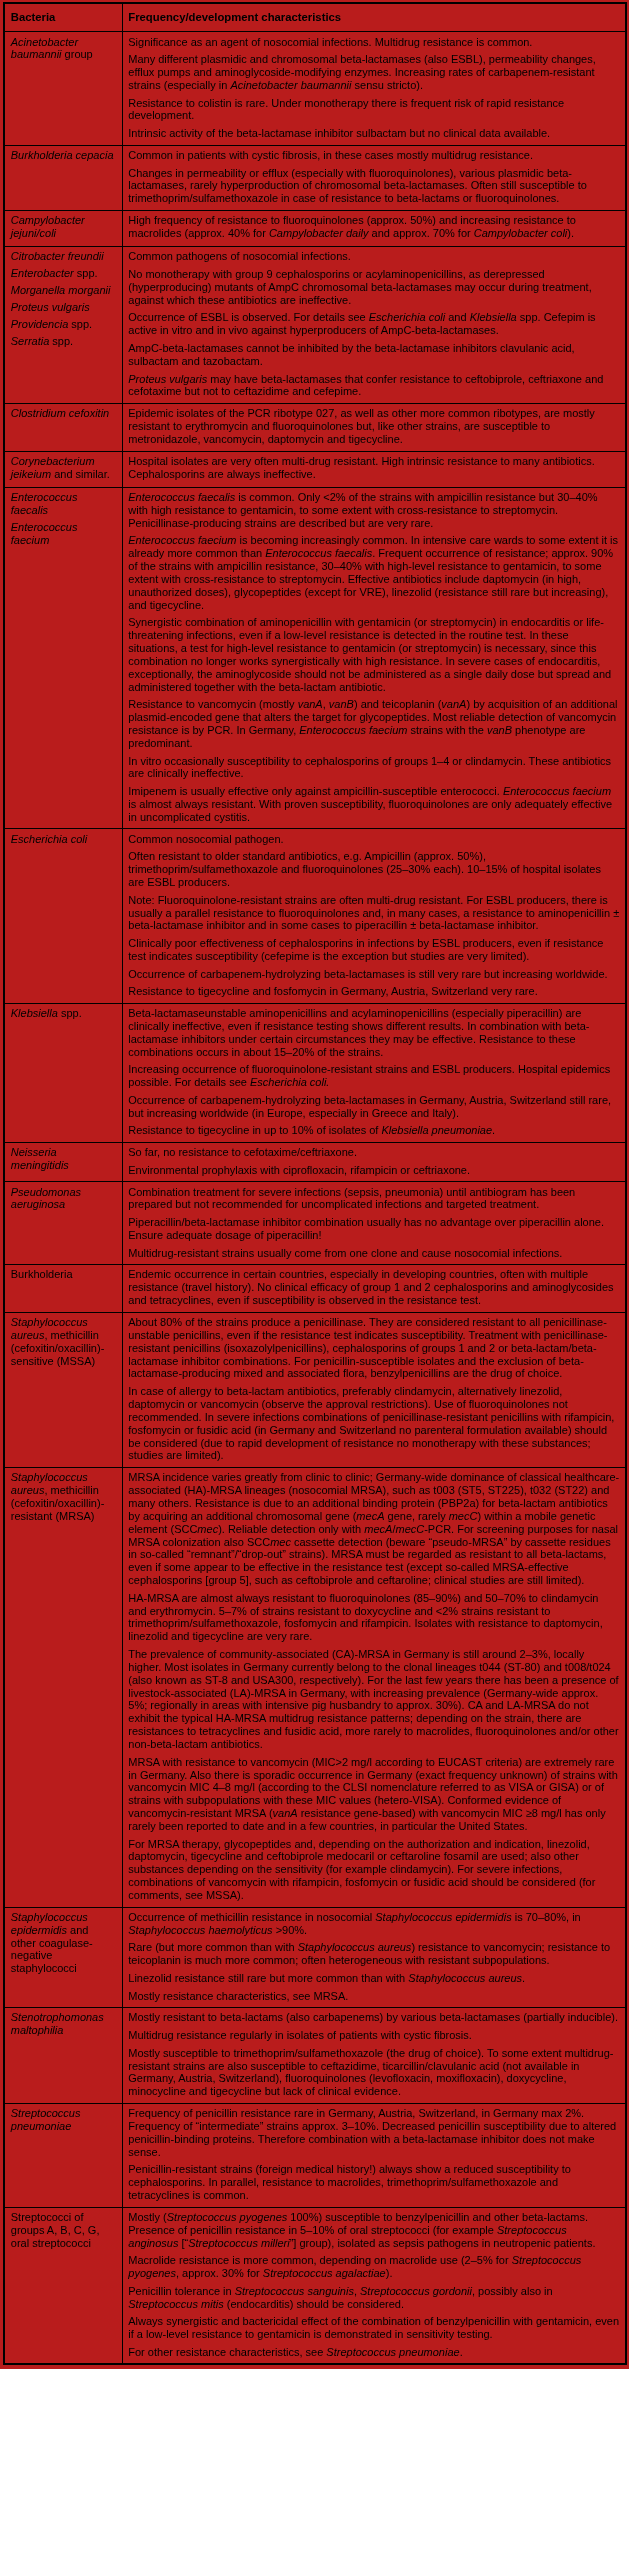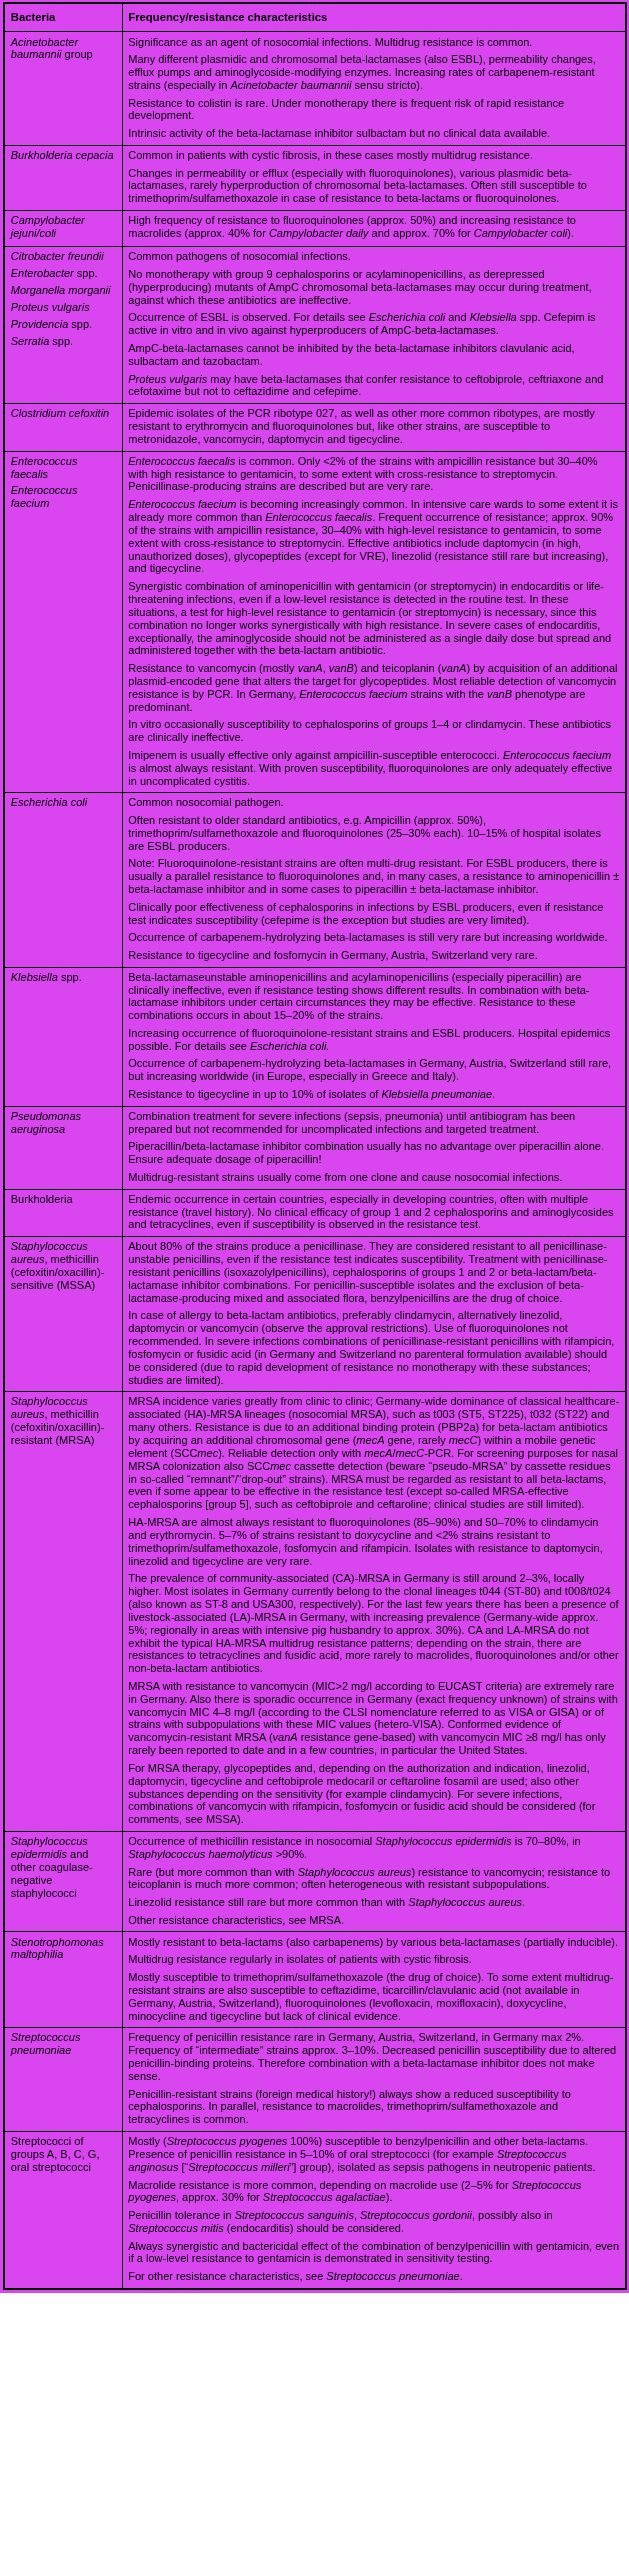--- a/index.html
+++ b/index.html
@@ -5,21 +5,21 @@
   html, body {
     margin: 0;
     padding: 0;
     background: #ffffff;
     color: #000000;
   }
   .page {
     width: 630px;
     box-sizing: border-box;
     padding: 2.4px 3.2px 3.2px 3.2px;
-    background: #d946ef;
+    background: #b91c1c;
     font-family: "Liberation Sans", sans-serif;
   }
   table.ref-table {
     width: 100%;
     border-collapse: collapse;
     table-layout: fixed;
     border: 2px solid #000000;
   }
   table.ref-table th,
   table.ref-table td {
@@ -53,21 +53,21 @@
 
 <div class="page">
   <table class="ref-table">
     <colgroup>
       <col style="width:118px">
       <col>
     </colgroup>
     <thead>
       <tr>
         <th>Bacteria</th>
-        <th>Frequency/resistance characteristics</th>
+        <th>Frequency/development characteristics</th>
       </tr>
     </thead>
     <tbody id="table-body">
         <tr>
           <td class="name-cell">
             <div class="name-line"><i>Acinetobacter baumannii</i> group</div>
           </td>
           <td class="char-cell">
             <p class="para">Significance as an agent of nosocomial infections. Multidrug resistance is common.</p>
             <p class="para">Many different plasmidic and chromosomal beta-lactamases (also ESBL), permeability changes, efflux pumps and aminoglycoside-modifying enzymes. Increasing rates of carbapenem-resistant strains (especially in <i>Acinetobacter baumannii</i> sensu stricto).</p>
@@ -112,20 +112,28 @@
         <tr>
           <td class="name-cell">
             <div class="name-line"><i>Clostridium cefoxitin</i></div>
           </td>
           <td class="char-cell">
             <p class="para">Epidemic isolates of the PCR ribotype 027, as well as other more common ribotypes, are mostly resistant to erythromycin and fluoroquinolones but, like other strains, are susceptible to metronidazole, vancomycin, daptomycin and tigecycline.</p>
           </td>
         </tr>
         <tr>
           <td class="name-cell">
+            <div class="name-line"><i>Corynebacterium jeikeium</i> and similar.</div>
+          </td>
+          <td class="char-cell">
+            <p class="para">Hospital isolates are very often multi-drug resistant. High intrinsic resistance to many antibiotics. Cephalosporins are always ineffective.</p>
+          </td>
+        </tr>
+        <tr>
+          <td class="name-cell">
             <div class="name-line"><i>Enterococcus faecalis</i></div>
             <div class="name-line"><i>Enterococcus faecium</i></div>
           </td>
           <td class="char-cell">
             <p class="para"><i>Enterococcus faecalis</i> is common. Only &lt;2% of the strains with ampicillin resistance but 30–40% with high resistance to gentamicin, to some extent with cross-resistance to streptomycin. Penicillinase-producing strains are described but are very rare.</p>
             <p class="para"><i>Enterococcus faecium</i> is becoming increasingly common. In intensive care wards to some extent it is already more common than <i>Enterococcus faecalis</i>. Frequent occurrence of resistance; approx. 90% of the strains with ampicillin resistance, 30–40% with high-level resistance to gentamicin, to some extent with cross-resistance to streptomycin. Effective antibiotics include daptomycin (in high, unauthorized doses), glycopeptides (except for VRE), linezolid (resistance still rare but increasing), and tigecycline.</p>
             <p class="para">Synergistic combination of aminopenicillin with gentamicin (or streptomycin) in endocarditis or life-threatening infections, even if a low-level resistance is detected in the routine test. In these situations, a test for high-level resistance to gentamicin (or streptomycin) is necessary, since this combination no longer works synergistically with high resistance. In severe cases of endocarditis, exceptionally, the aminoglycoside should not be administered as a single daily dose but spread and administered together with the beta-lactam antibiotic.</p>
             <p class="para">Resistance to vancomycin (mostly <i>vanA</i>, <i>vanB</i>) and teicoplanin (<i>vanA</i>) by acquisition of an additional plasmid-encoded gene that alters the target for glycopeptides. Most reliable detection of vancomycin resistance is by PCR. In Germany, <i>Enterococcus faecium</i> strains with the <i>vanB</i> phenotype are predominant.</p>
             <p class="para">In vitro occasionally susceptibility to cephalosporins of groups 1–4 or clindamycin. These antibiotics are clinically ineffective.</p>
             <p class="para">Imipenem is usually effective only against ampicillin-susceptible enterococci. <i>Enterococcus faecium</i> is almost always resistant. With proven susceptibility, fluoroquinolones are only adequately effective in uncomplicated cystitis.</p>
@@ -150,20 +158,29 @@
           </td>
           <td class="char-cell">
             <p class="para">Beta-lactamaseunstable aminopenicillins and acylaminopenicillins (especially piperacillin) are clinically ineffective, even if resistance testing shows different results. In combination with beta-lactamase inhibitors under certain circumstances they may be effective. Resistance to these combinations occurs in about 15–20% of the strains.</p>
             <p class="para">Increasing occurrence of fluoroquinolone-resistant strains and ESBL producers. Hospital epidemics possible. For details see <i>Escherichia coli.</i></p>
             <p class="para">Occurrence of carbapenem-hydrolyzing beta-lactamases in Germany, Austria, Switzerland still rare, but increasing worldwide (in Europe, especially in Greece and Italy).</p>
             <p class="para">Resistance to tigecycline in up to 10% of isolates of <i>Klebsiella pneumoniae</i>.</p>
           </td>
         </tr>
         <tr>
           <td class="name-cell">
+            <div class="name-line"><i>Neisseria meningitidis</i></div>
+          </td>
+          <td class="char-cell">
+            <p class="para">So far, no resistance to cefotaxime/ceftriaxone.</p>
+            <p class="para">Environmental prophylaxis with ciprofloxacin, rifampicin or ceftriaxone.</p>
+          </td>
+        </tr>
+        <tr>
+          <td class="name-cell">
             <div class="name-line"><i>Pseudomonas aeruginosa</i></div>
           </td>
           <td class="char-cell">
             <p class="para">Combination treatment for severe infections (sepsis, pneumonia) until antibiogram has been prepared but not recommended for uncomplicated infections and targeted treatment.</p>
             <p class="para">Piperacillin/beta-lactamase inhibitor combination usually has no advantage over piperacillin alone. Ensure adequate dosage of piperacillin!</p>
             <p class="para">Multidrug-resistant strains usually come from one clone and cause nosocomial infections.</p>
           </td>
         </tr>
         <tr>
           <td class="name-cell">
@@ -195,21 +212,21 @@
           </td>
         </tr>
         <tr>
           <td class="name-cell">
             <div class="name-line"><i>Staphylococcus epidermidis</i> and other coagulase-negative staphylococci</div>
           </td>
           <td class="char-cell">
             <p class="para">Occurrence of methicillin resistance in nosocomial <i>Staphylococcus epidermidis</i> is 70–80%, in <i>Staphylococcus haemolyticus</i> &gt;90%.</p>
             <p class="para">Rare (but more common than with <i>Staphylococcus aureus</i>) resistance to vancomycin; resistance to teicoplanin is much more common; often heterogeneous with resistant subpopulations.</p>
             <p class="para">Linezolid resistance still rare but more common than with <i>Staphylococcus aureus</i>.</p>
-            <p class="para">Other resistance characteristics, see MRSA.</p>
+            <p class="para">Mostly resistance characteristics, see MRSA.</p>
           </td>
         </tr>
         <tr>
           <td class="name-cell">
             <div class="name-line"><i>Stenotrophomonas maltophilia</i></div>
           </td>
           <td class="char-cell">
             <p class="para">Mostly resistant to beta-lactams (also carbapenems) by various beta-lactamases (partially inducible).</p>
             <p class="para">Multidrug resistance regularly in isolates of patients with cystic fibrosis.</p>
             <p class="para">Mostly susceptible to trimethoprim/sulfamethoxazole (the drug of choice). To some extent multidrug-resistant strains are also susceptible to ceftazidime, ticarcillin/clavulanic acid (not available in Germany, Austria, Switzerland), fluoroquinolones (levofloxacin, moxifloxacin), doxycycline, minocycline and tigecycline but lack of clinical evidence.</p>

